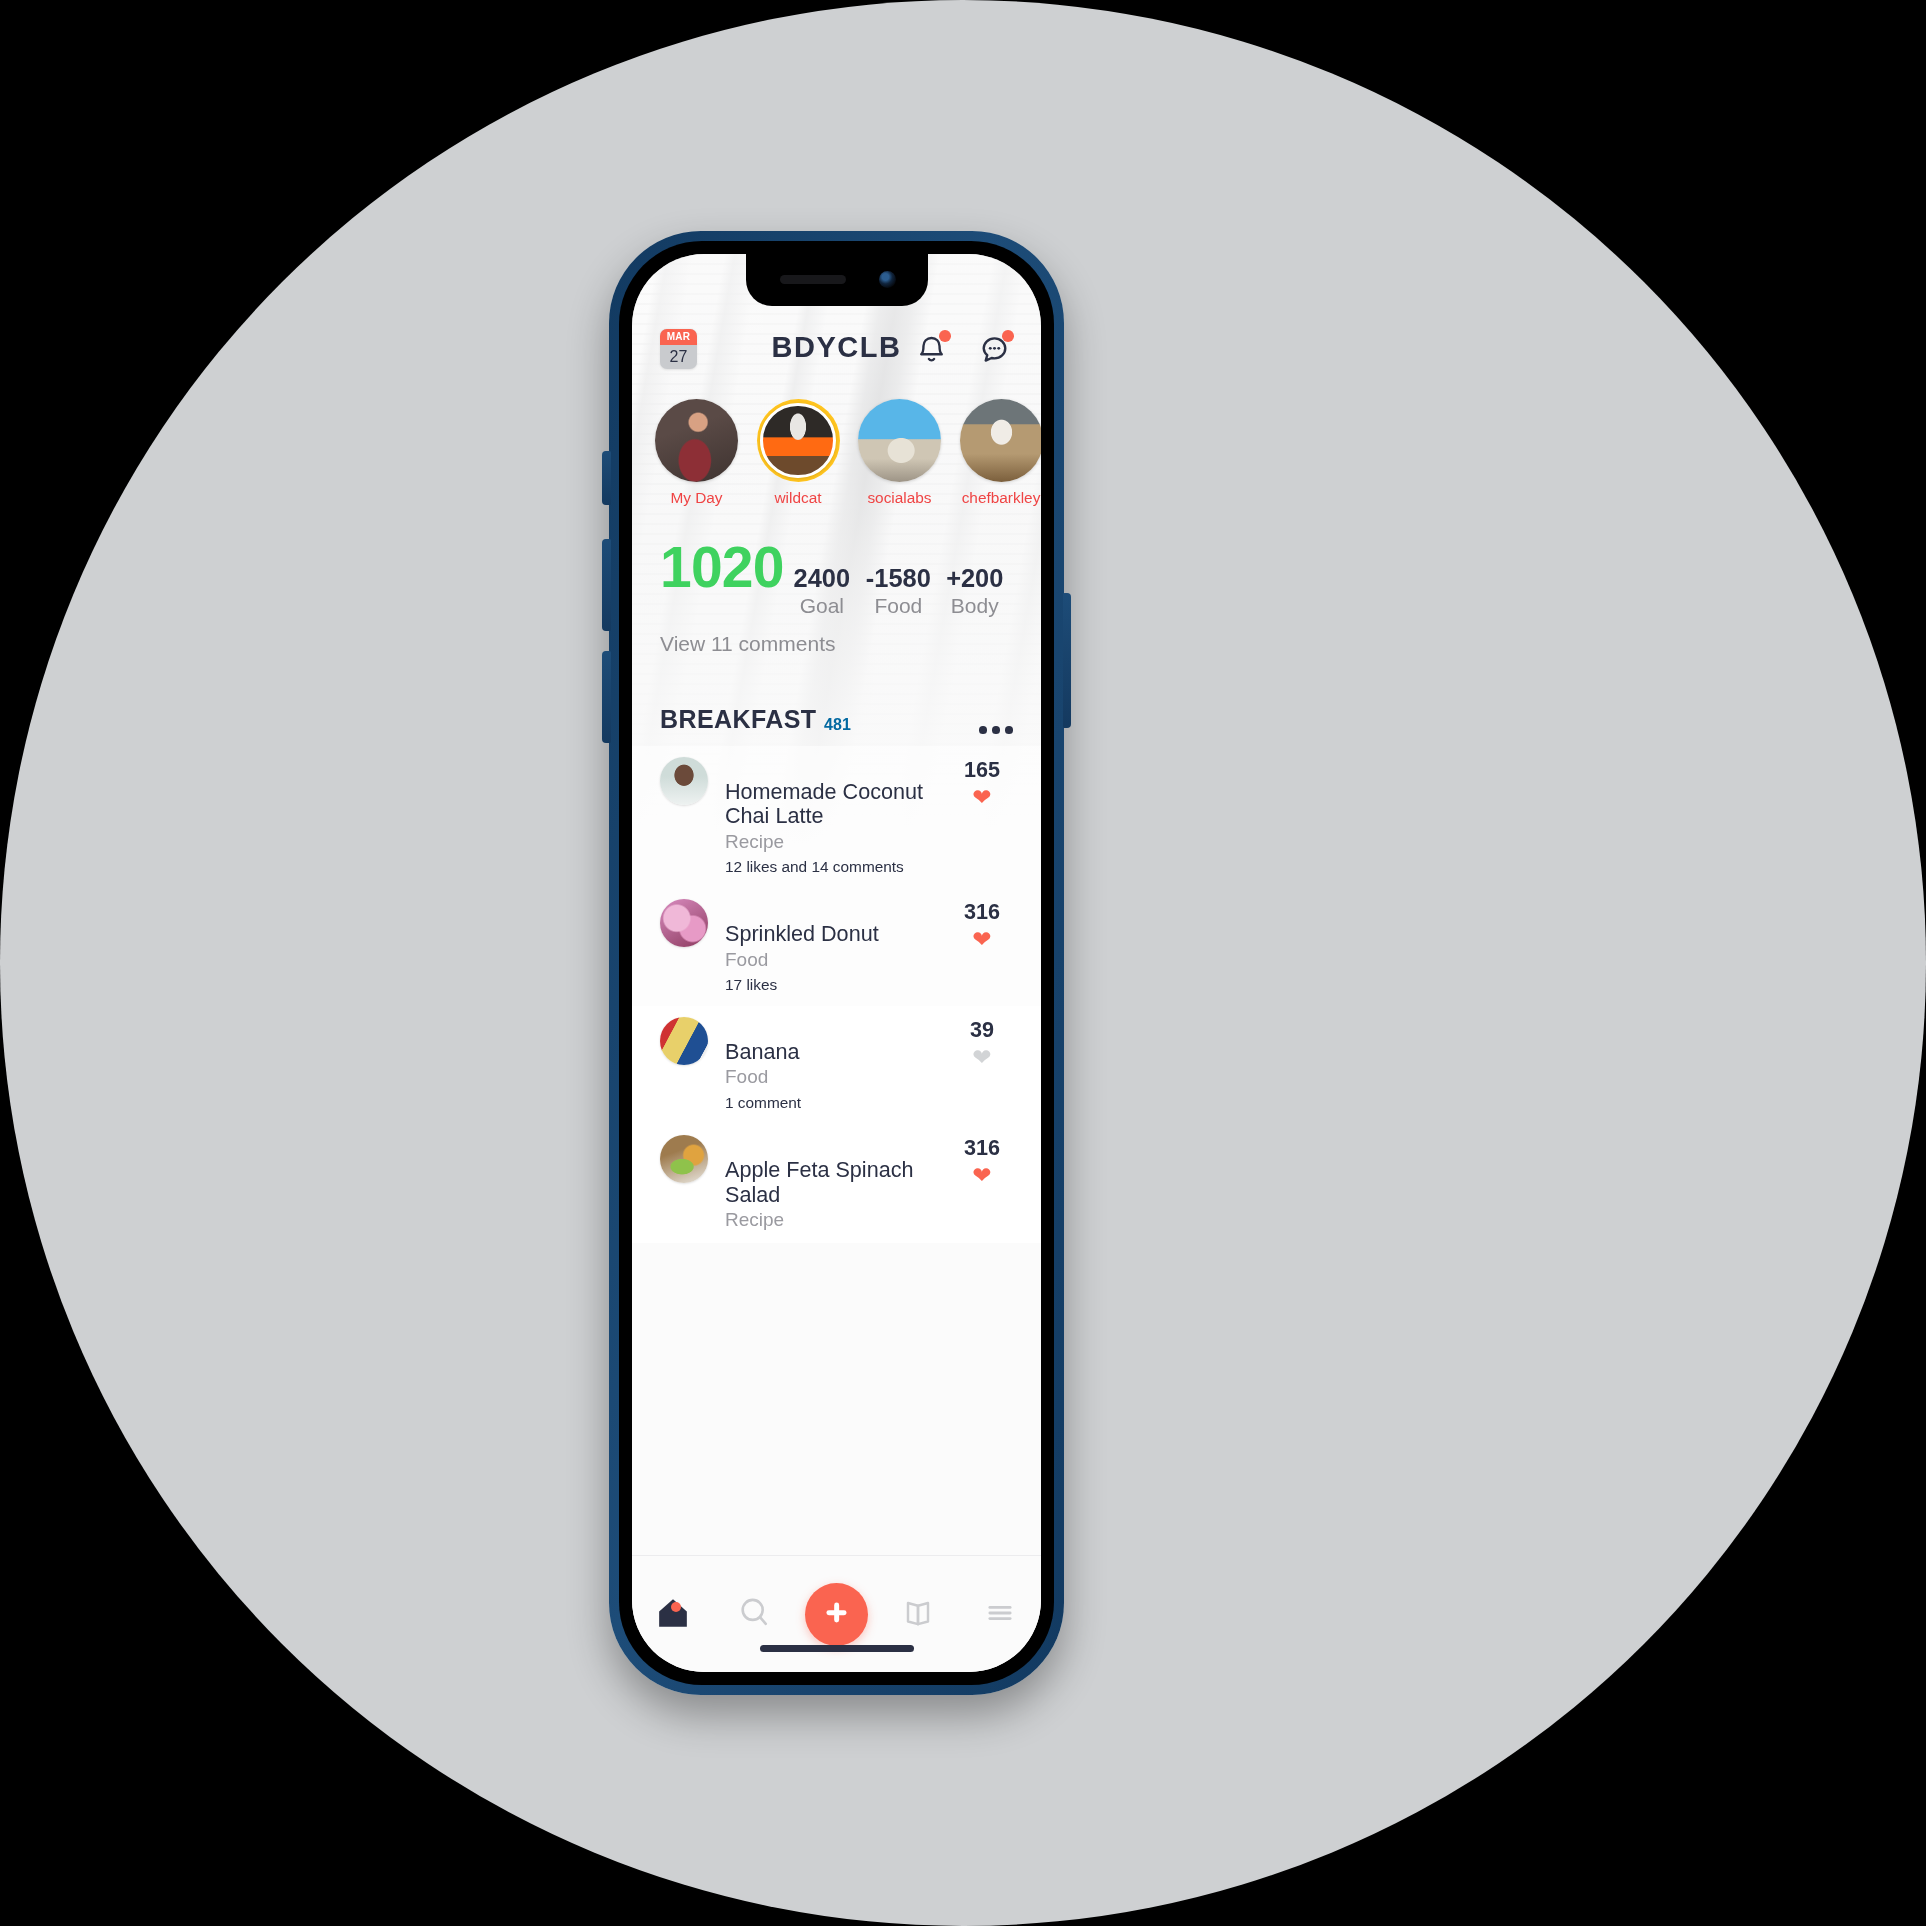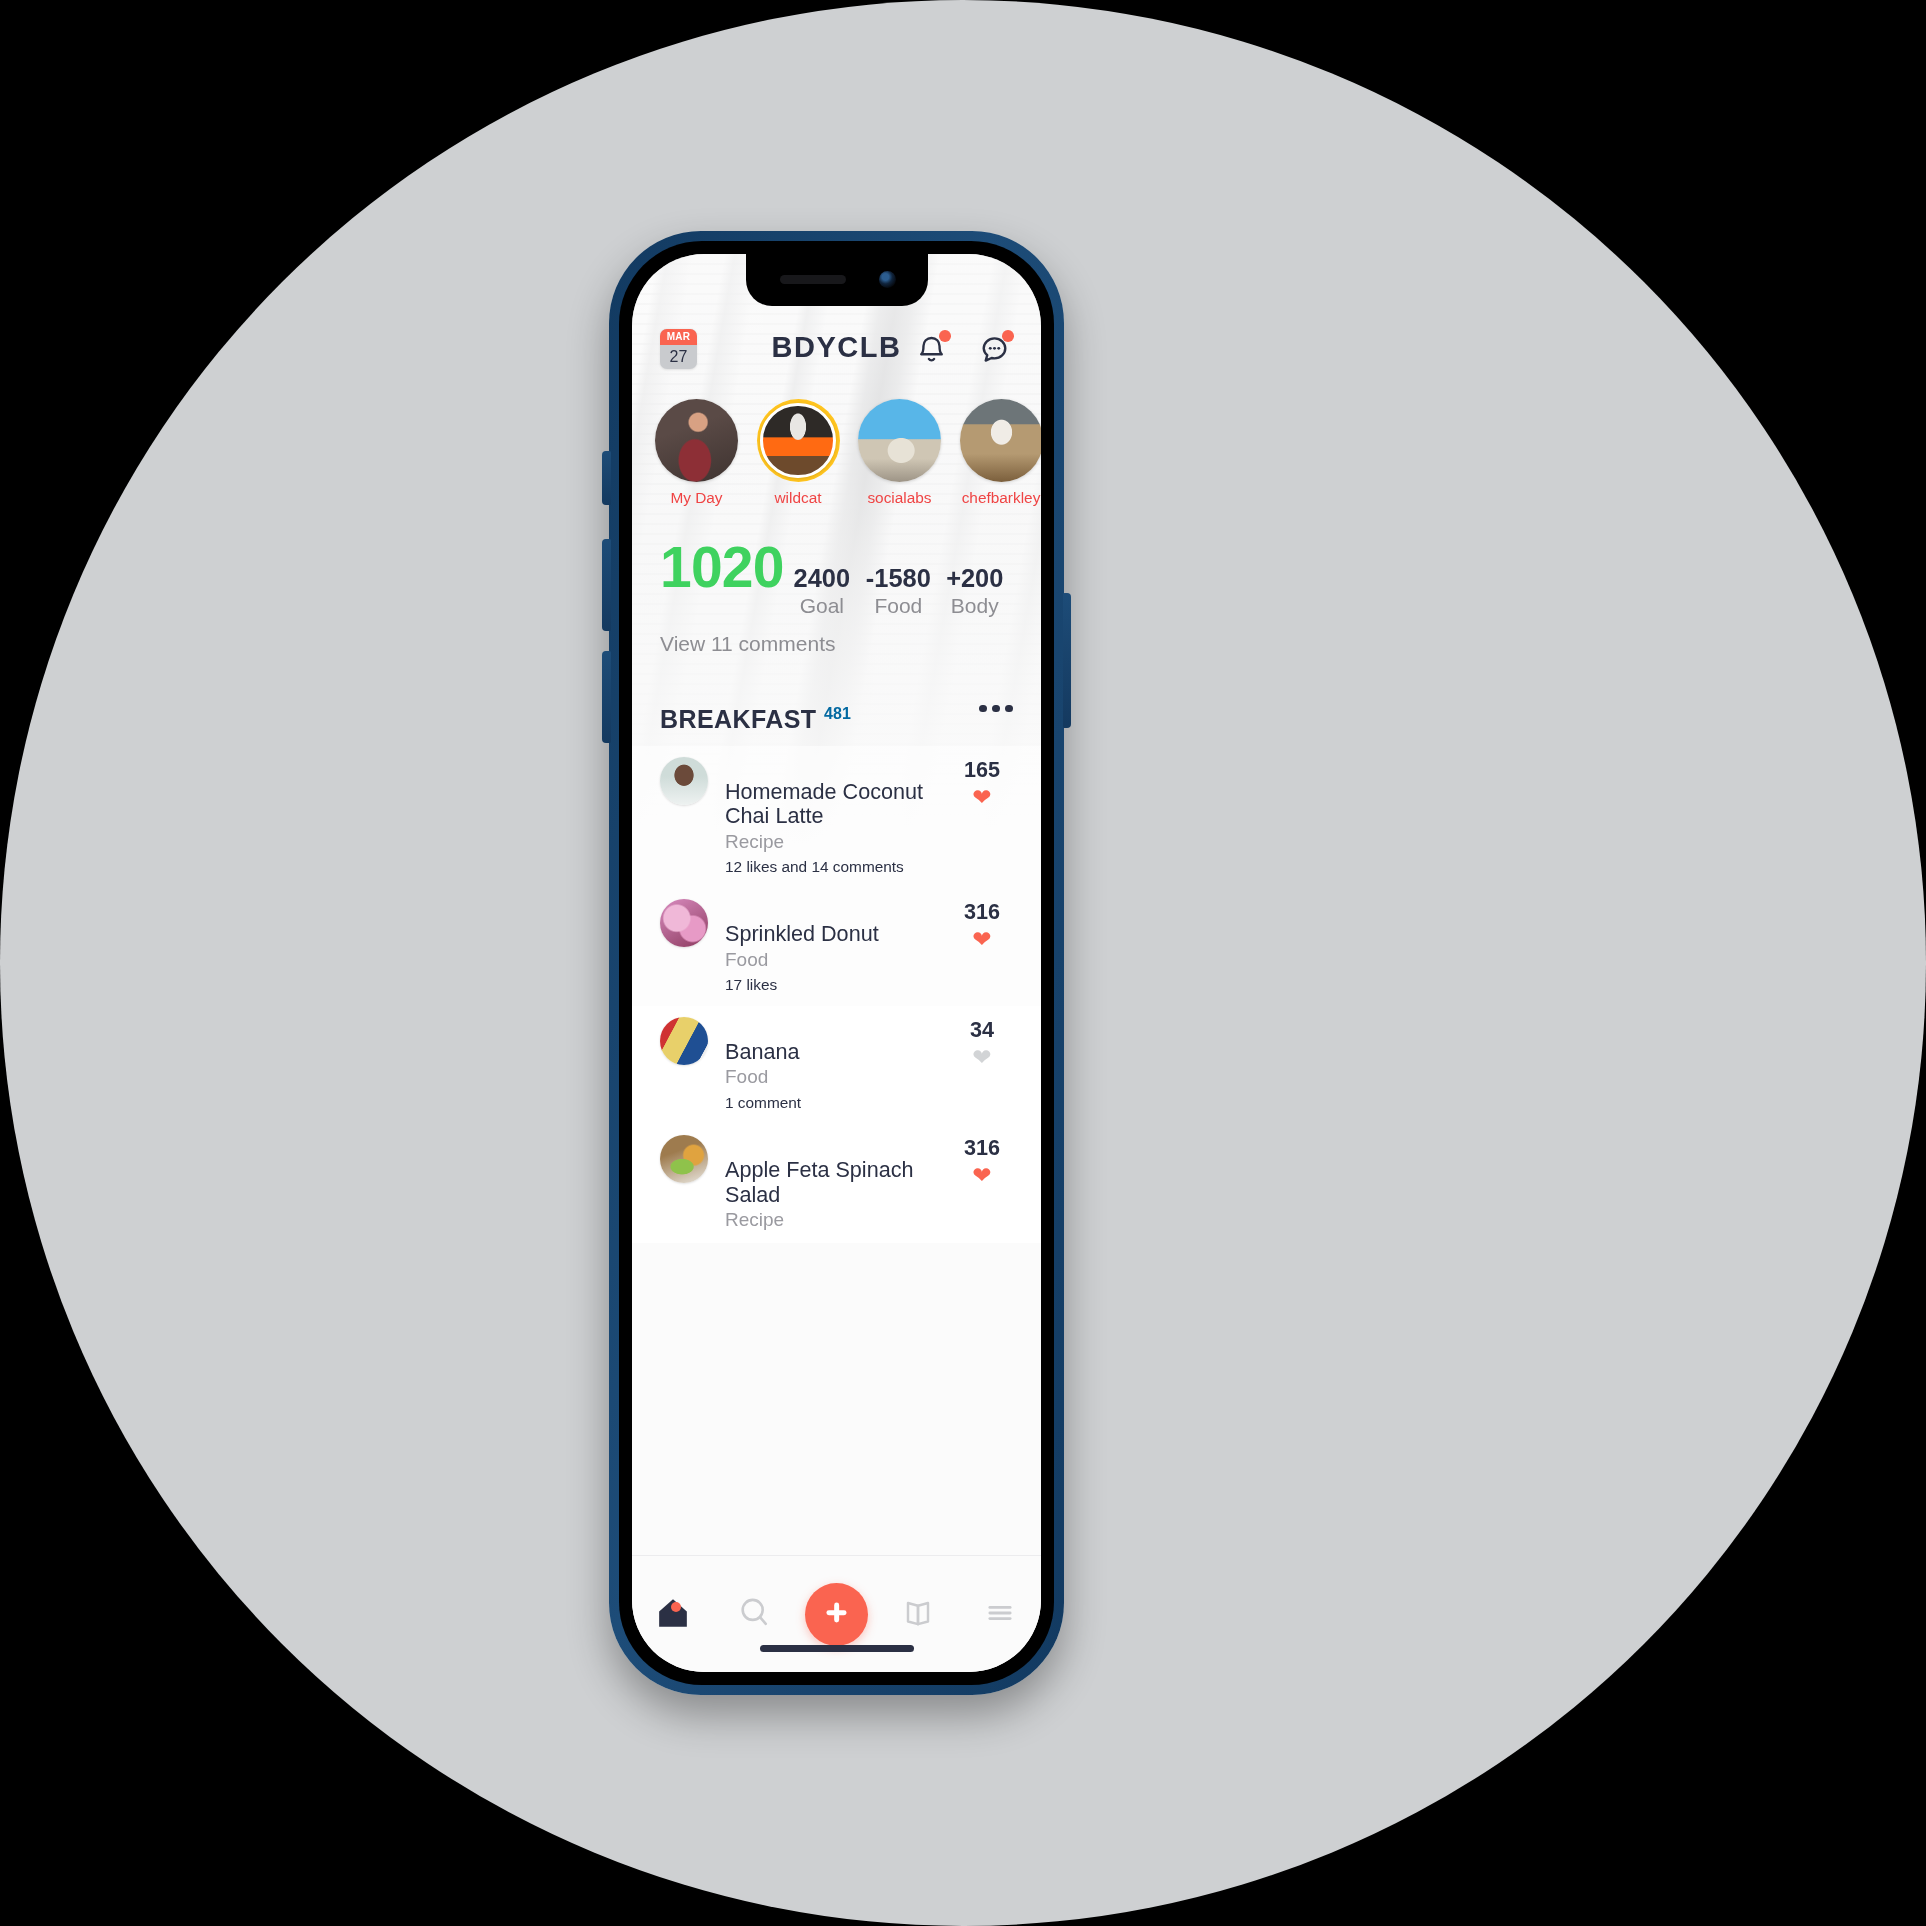--- a/index.html
+++ b/index.html
@@ -101,21 +101,21 @@
       display:flex;align-items:baseline;padding:0 28px;box-sizing:border-box;}
   #cal-big{font-size:57px;font-weight:700;color:#3fd25f;line-height:1;letter-spacing:-0.8px;}
   .stat{flex:1;text-align:center;}
   .stat-val{font-size:25.4px;font-weight:700;color:#2b3044;}
   .stat-lbl{font-size:21px;color:#8d8d92;margin-top:1px;}
 
   #comments-link{position:absolute;left:28px;top:378px;font-size:21px;color:#8d8d92;z-index:20;}
 
   
   #meals{position:absolute;left:0;top:432px;width:100%;bottom:0;z-index:20;overflow:hidden;}
-  .meal-head{display:flex;align-items:flex-start;padding:18.5px 28px 12.3px 28px;}
+  .meal-head{display:flex;align-items:flex-end;padding:18.5px 28px 12.3px 28px;}
   .meal-name{font-size:25px;font-weight:700;color:#2b3044;letter-spacing:0.4px;}
   .meal-cal{font-size:16px;font-weight:700;color:#0369a1;margin-left:7.7px;}
   .dots{margin-left:auto;display:flex;gap:5.4px;}
   .dots i{width:7.7px;height:7.7px;border-radius:50%;background:#2b3044;display:block;}
 
   .food-row{display:flex;align-items:flex-start;padding:10.8px 28px 12.3px 28px;background:#fff;}
   .food-row.translucent{background:rgba(255,255,255,.55);}
   .food-thumb{width:48px;height:48px;border-radius:50%;flex:0 0 48px;margin-right:17px;
       box-shadow:0 0.8px 2.3px rgba(0,0,0,.14);overflow:hidden;}
   .food-info{flex:1;min-width:0;margin-top:23px;}
@@ -275,21 +275,21 @@
             </div>
           </div>
           <div class="food-row">
             <div class="food-thumb th-banana"></div>
             <div class="food-info">
               <div class="food-title">Banana</div>
               <div class="food-sub">Food</div>
               <div class="food-meta">1 comment</div>
             </div>
             <div class="food-right">
-              <div class="food-kcal">34</div>
+              <div class="food-kcal">39</div>
               <div class="heart off">❤</div>
             </div>
           </div>
           <div class="food-row">
             <div class="food-thumb th-salad"></div>
             <div class="food-info">
               <div class="food-title">Apple Feta Spinach Salad</div>
               <div class="food-sub">Recipe</div>
             </div>
             <div class="food-right">

